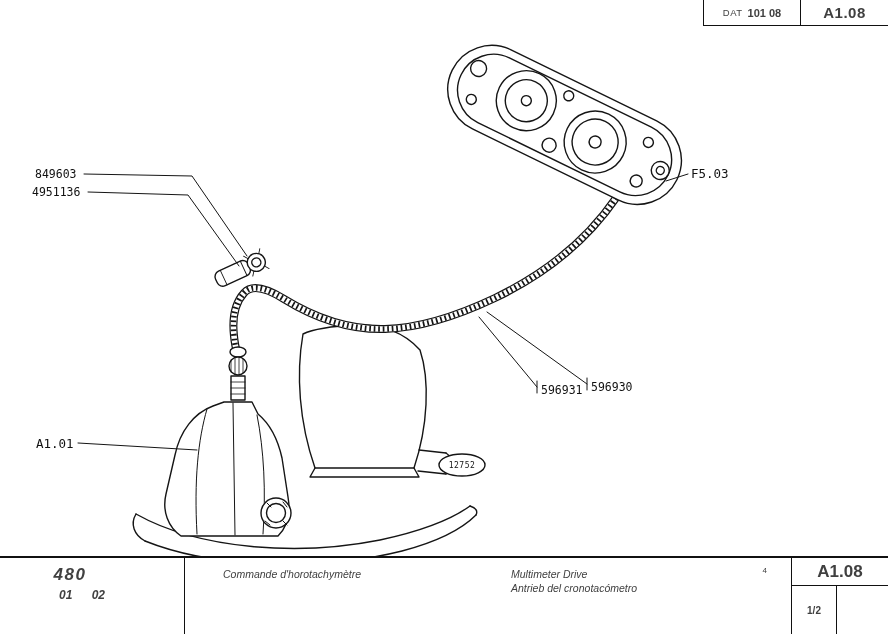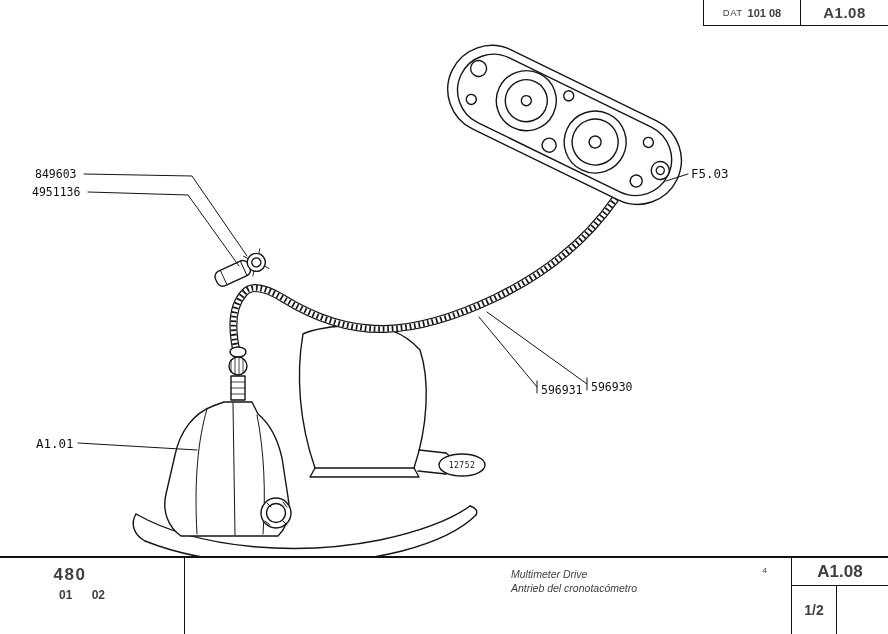--- a/index.html
+++ b/index.html
@@ -26,32 +26,32 @@
   .drawing text { font-family:"DejaVu Sans Mono", monospace; font-size:11.5px; fill:#111; }
   .drawing text.ref { font-size:12.5px; }
   .drawing text.badge-text { font-size:8px; letter-spacing:0.5px; }
 
   
   .tb {
     position:absolute; left:0; top:556px; width:888px; height:78px;
     border-top:2.5px solid #111; display:flex; background:#fff;
   }
   .tb-left { width:185px; border-right:1.5px solid #111; padding-top:7px; }
-  .tb-left-inner { width:140px; text-align:center; }
+  .tb-left-inner { width:140px; text-align:center;font-style:italic; }
   .tb-model { font-size:17px; font-weight:bold; letter-spacing:1.5px; }
   .tb-sub { font-size:12px; font-weight:bold; margin-top:3px; word-spacing:16px;margin-left:24px; }
   .tb-mid { flex:1; position:relative; padding-top:6px; }
   .tb-title { text-align:center; font-weight:bold; font-size:14.5px; letter-spacing:5px; word-spacing:9px; }
   .tb-trans { display:flex; margin-top:4px; padding-left:38px; font-style:italic; font-size:10.5px; line-height:13.5px; }
   .tb-col1 { width:288px; }
   .tb-footnote { position:absolute; top:8px; right:24px; font-size:8px; }
   .tb-right { width:97px; border-left:1.5px solid #111; display:flex; flex-direction:column; }
   .tb-code { height:28px; border-bottom:1.5px solid #111; display:flex; align-items:center; justify-content:center; font-weight:bold; font-size:17px; }
   .tb-bottom { flex:1; display:flex; }
-  .tb-sheet { width:45px; border-right:1.5px solid #111; display:flex; align-items:center; justify-content:center; font-weight:bold; font-size:14px; }
+  .tb-sheet { width:45px; border-right:1.5px solid #111; display:flex; align-items:center; justify-content:center; font-weight:bold; font-size:10px; }
   .tb-bottom-spacer { flex:1; }
 </style>
 </head>
 <body>
 
 <div class="page">
 
   <div class="hdr">
     <div class="hdr-dat">
       <span class="dat-l">DAT</span>
@@ -159,20 +159,21 @@
     <div class="tb-left">
       <div class="tb-left-inner">
         <div class="tb-model">480</div>
         <div class="tb-sub">01 02</div>
       </div>
     </div>
 
     <div class="tb-mid">
       <div class="tb-trans">
         <div class="tb-col1">
+          <div>Commande d'horotachymètre</div>
         </div>
         <div class="tb-col2">
           <div>Multimeter Drive</div>
           <div>Antrieb del cronotacómetro</div>
         </div>
       </div>
       <div class="tb-footnote">4</div>
     </div>
 
     <div class="tb-right">

